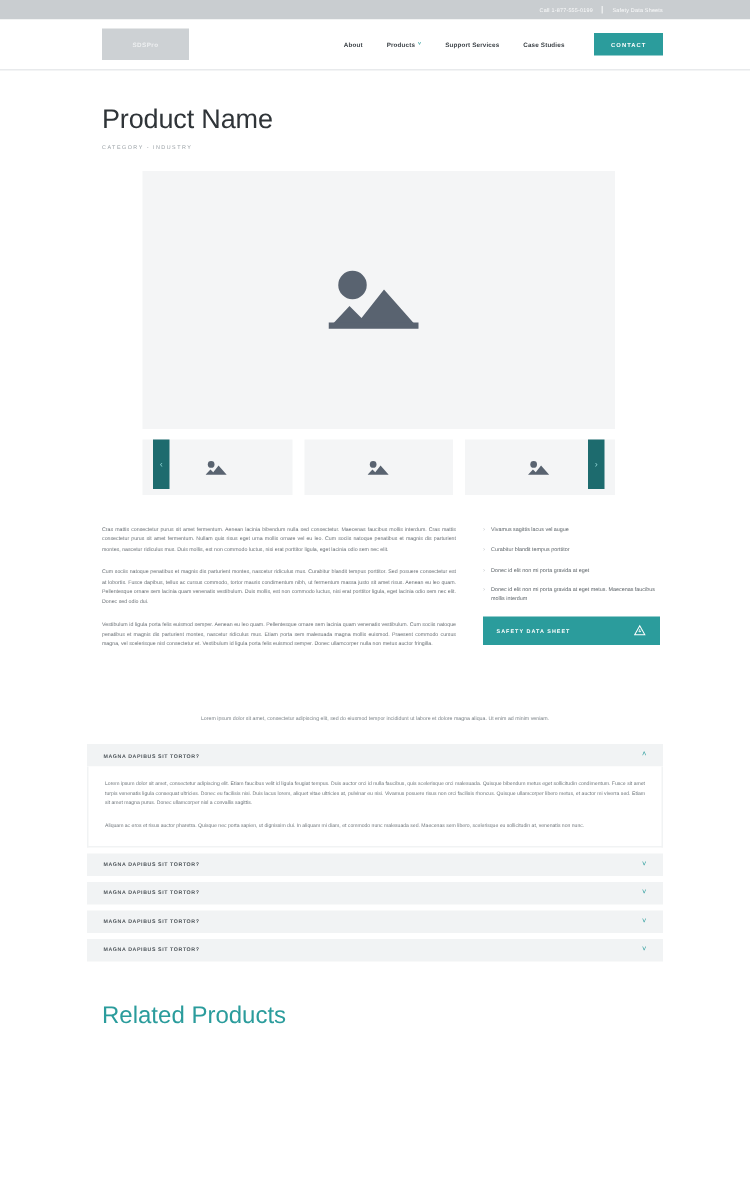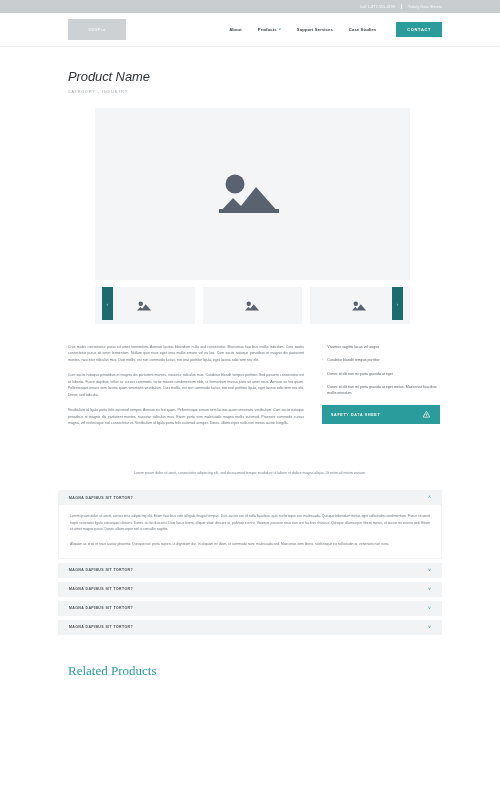--- a/index.html
+++ b/index.html
@@ -72,21 +72,21 @@
     padding: 5px 11px;
     border: none;
     white-space: nowrap;
     margin-left: 4px;
     cursor: pointer;
   }
 
   
   .title-block { padding: 22px 68px 0 68px; }
   .page-title {
-    font-size: 13px; font-weight: 400; color: #2f3438; letter-spacing: -.1px; font-style: italic;
+    font-size: 18px; font-weight: 400; color: #2f3438; letter-spacing: -.1px;
   }
   .page-sub {
     font-size: 3.6px; letter-spacing: 1px; color: #9aa1a6;
     margin-top: 6px; text-transform: uppercase;
   }
 
   
   .hero {
     margin: 14px 90px 0 95px;
     height: 172px;
@@ -170,21 +170,21 @@
     background: #ffffff; padding: 8px 11px 10px 11px;
     border: 1px solid #f1f3f4; border-top: none;
   }
   .faq-body p {
     font-size: 3.4px; line-height: 1.95; color: #70777c; text-align: justify;
   }
   .faq-body p + p { margin-top: 8px; }
 
   
   .related { margin-top: 28px; padding-left: 68px; }
-  .related h2 { color: #2b9c9c; font-size: 13px; font-weight: 400; font-family: Liberation Serif, serif; }
+  .related h2 { color: #2b9c9c; font-size: 16px; font-weight: 400; }
 </style>
 </head>
 <body>
 
 <div class="page">
 
   <div class="topbar">
     <a href="#">Call 1-877-555-0199</a>
     <span class="divider"></span>
     <a href="#">Safety Data Sheets</a>

